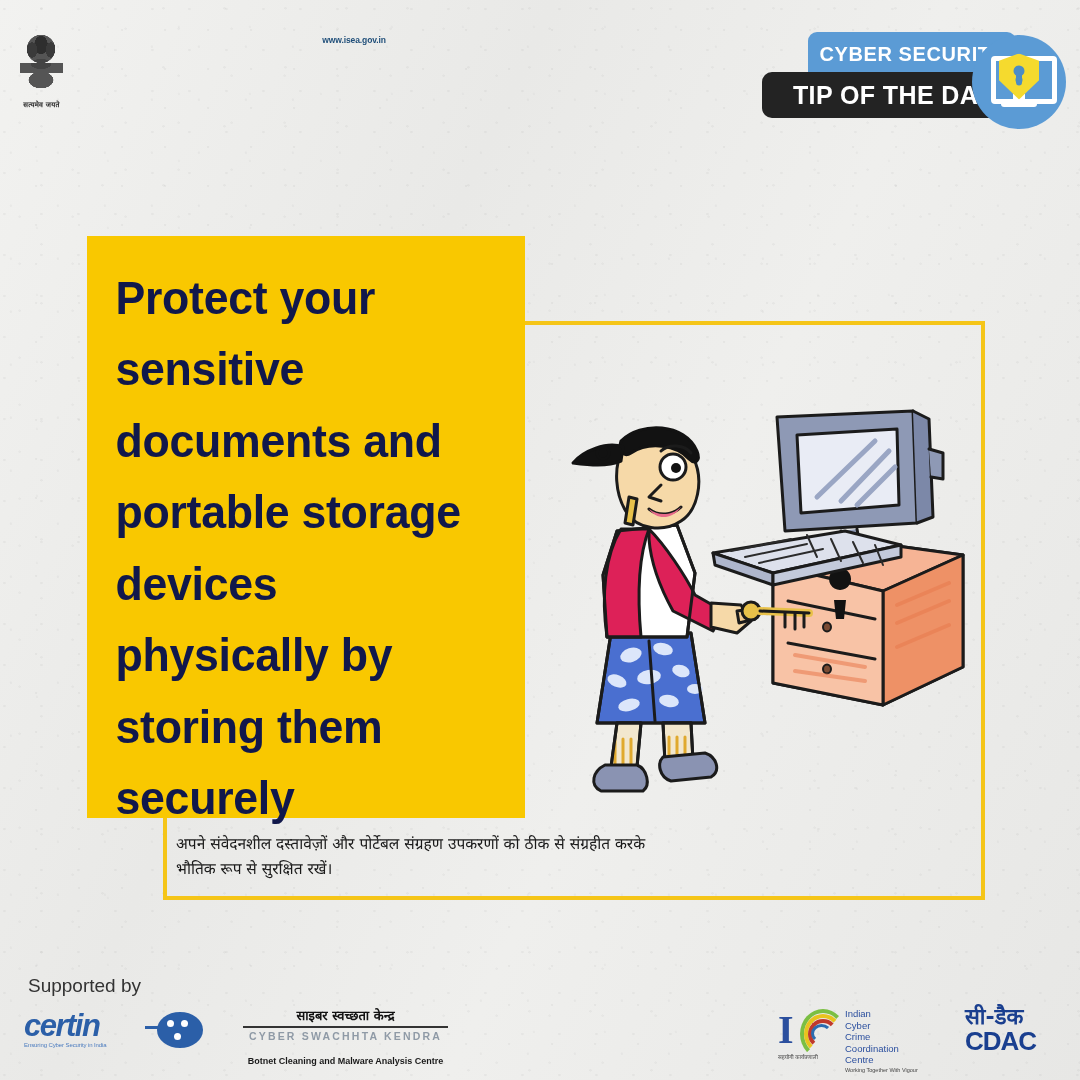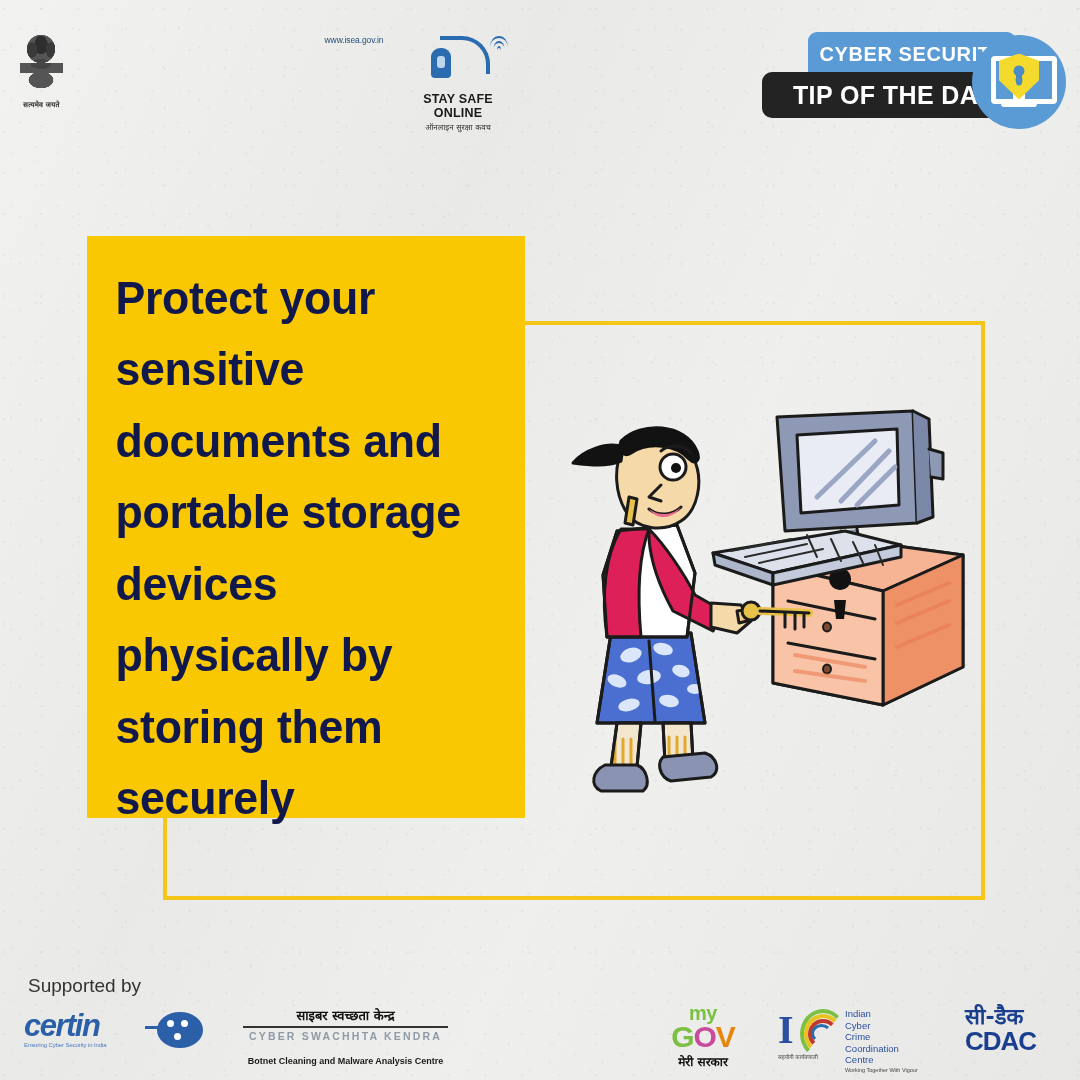--- a/index.html
+++ b/index.html
@@ -55,21 +55,21 @@
   .hdr-isea{position:absolute;left:307px;top:32px;width:94px;text-align:center;}
   .isea-circle{width:72px;height:72px;margin:0 auto;border-radius:50%;
     border:1.5px solid #b9d3ea;background:#f4f9fd;position:relative;overflow:hidden;}
   .isea-circle .sq{position:absolute;width:11px;height:9px;border:1.2px solid #8fb9dd;border-radius:1px;background:#eaf3fb;}
   .isea-circle .p1{left:12px;top:10px}.isea-circle .p2{left:44px;top:8px}
   .isea-circle .p3{left:6px;top:32px}.isea-circle .p4{left:53px;top:34px}
   .isea-circle .p5{left:14px;top:52px}.isea-circle .p6{left:46px;top:54px}
   .isea-word{position:absolute;left:0;right:0;top:26px;font-size:21px;font-weight:800;
     color:#2b6cb0;font-style:italic;letter-spacing:-.5px;}
   .isea-word .red{color:#c0392b;}
-  .isea-url{font-size:8.5px;font-weight:400;color:#1f4e79;margin-top:3px;letter-spacing:-.1px;}
+  .isea-url{font-size:8.5px;font-weight:700;color:#1f4e79;margin-top:3px;letter-spacing:-.1px;}
   .sso-art{height:62px;position:relative;}
   .sso-arc{position:absolute;left:6px;top:14px;width:62px;height:31px;
     border-radius:62px 62px 0 0;
     background:conic-gradient(from 270deg at 50% 100%, #E8860C 0deg 60deg,#ffffff 60deg 120deg,#1a8a3c 120deg 180deg, transparent 180deg);
     -webkit-mask:radial-gradient(62px 62px at 50% 100%, transparent 0 58%, #000 59% 100%);
     mask:radial-gradient(62px 62px at 50% 100%, transparent 0 58%, #000 59% 100%);}
   .sso-plug{position:absolute;left:27px;top:18px;width:20px;height:30px;border-radius:9px 9px 4px 4px;
     background:#2b6cb0;}
   .sso-plug:after{content:"";position:absolute;left:6px;top:8px;width:8px;height:12px;background:#bcd6ef;border-radius:3px;}
   .sso-cord{position:absolute;left:36px;top:6px;width:46px;height:34px;
@@ -180,34 +180,20 @@
     <div class="emblem">
       <div class="lions"></div>
       <div class="motto">सत्यमेव जयते</div>
     </div>
   </div>
 
   <div class="hdr-isea">
     <div class="isea-url">www.isea.gov.in</div>
   </div>
 
-  <div class="hdr-sso" style="position:absolute;left:404px;top:30px;width:108px;text-align:center;">
-    <div class="sso-art">
-      <div class="sso-arc"></div>
-      <div class="sso-cord"></div>
-      <div class="sso-plug"></div>
-      <div class="sso-wifi">
-          <i></i>
-          <i></i>
-          <i></i>
-        </div>
-    </div>
-    <div class="sso-en">STAY SAFE ONLINE</div>
-    <div class="sso-hi">ऑनलाइन सुरक्षा कवच</div>
-  </div>
 
   <div class="tip">
     <div class="tip-blue">
       <span>CYBER SECURITY</span>
     </div>
     <div class="tip-black">
       <span>TIP OF THE DAY</span>
     </div>
     <div class="tip-circle">
       <div class="tip-mon">
@@ -325,46 +311,40 @@
         <path d="M60 360 C48 366 44 380 56 386 L98 386 C106 380 102 364 92 360 Z" fill="#8A93B2"></path>
         <path d="M118 352 C112 358 114 372 126 376 L166 372 C176 366 172 352 160 348 Z" fill="#8A93B2"></path>
       </g>
     </svg>
   </div>
 
   <div class="yellow-card">
     <div class="headline">Protect your sensitive documents and portable storage devices physically by storing them securely</div>
   </div>
 
+  <div class="hindi-line">अपने संवेदनशील दस्तावेज़ों और पोर्टेबल संग्रहण उपकरणों को ठीक से संग्रहीत करके भौतिक रूप से सुरक्षित रखें।</div>
 
   <div class="supported">Supported by</div>
 
   <div class="foot">
 
     <div class="flogo certin">
       <div class="w">certin</div>
       <div class="t">Ensuring Cyber Security in India</div>
       <div class="dot"></div>
     </div>
 
     <div class="flogo csk">
       <div class="hi">साइबर स्वच्छता केन्द्र</div>
       <div class="rule"></div>
       <div class="en">CYBER SWACHHTA KENDRA</div>
       <div class="sub">Botnet Cleaning and Malware Analysis Centre</div>
     </div>
 
 
-    <div class="flogo mygov">
-      <div class="m">my</div>
-      <div class="g">
-        <b>G</b><b>O</b><b>V</b>
-      </div>
-      <div class="hi">मेरी सरकार</div>
-    </div>
 
     <div class="flogo i4c">
       <div class="mark">
         <div class="I">I</div>
         <div class="arc a1"></div>
           <div class="arc a2"></div>
           <div class="arc a3"></div>
           <div class="arc a4"></div>
         <div class="tag">सहयोगी कार्यप्रणाली</div>
       </div>

